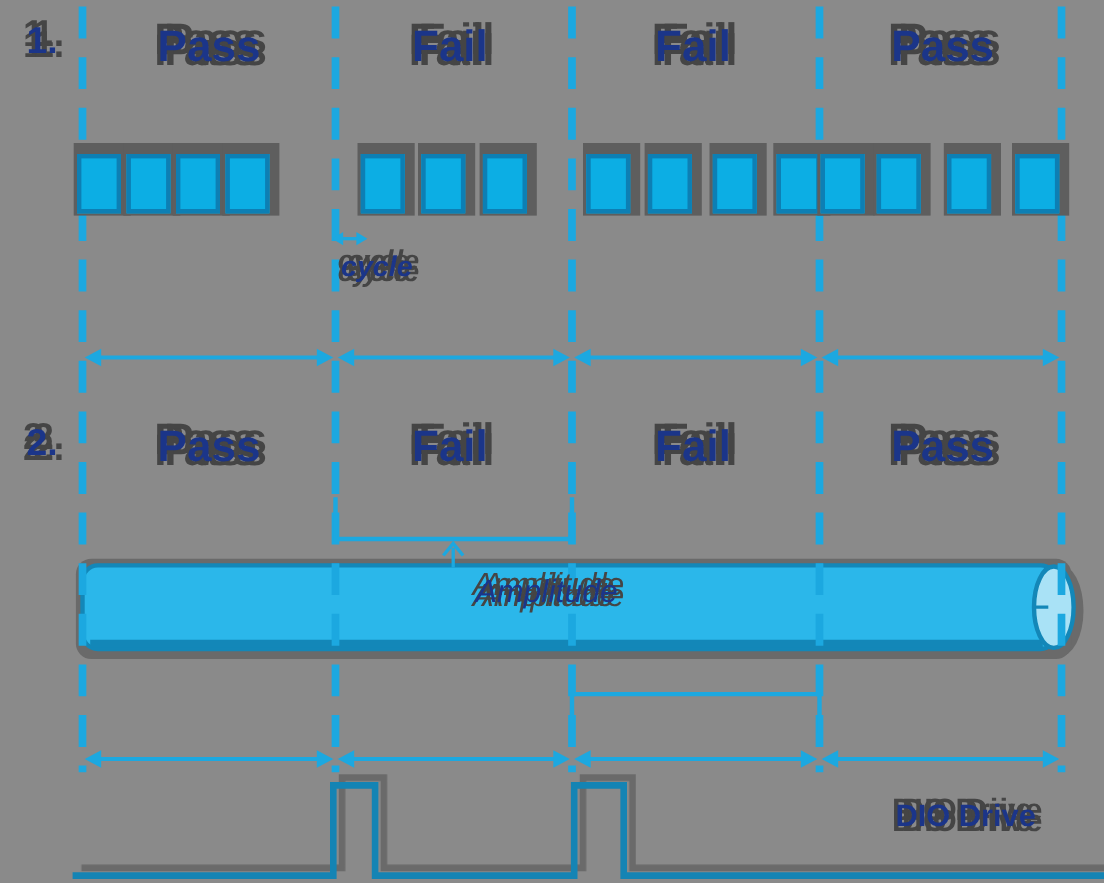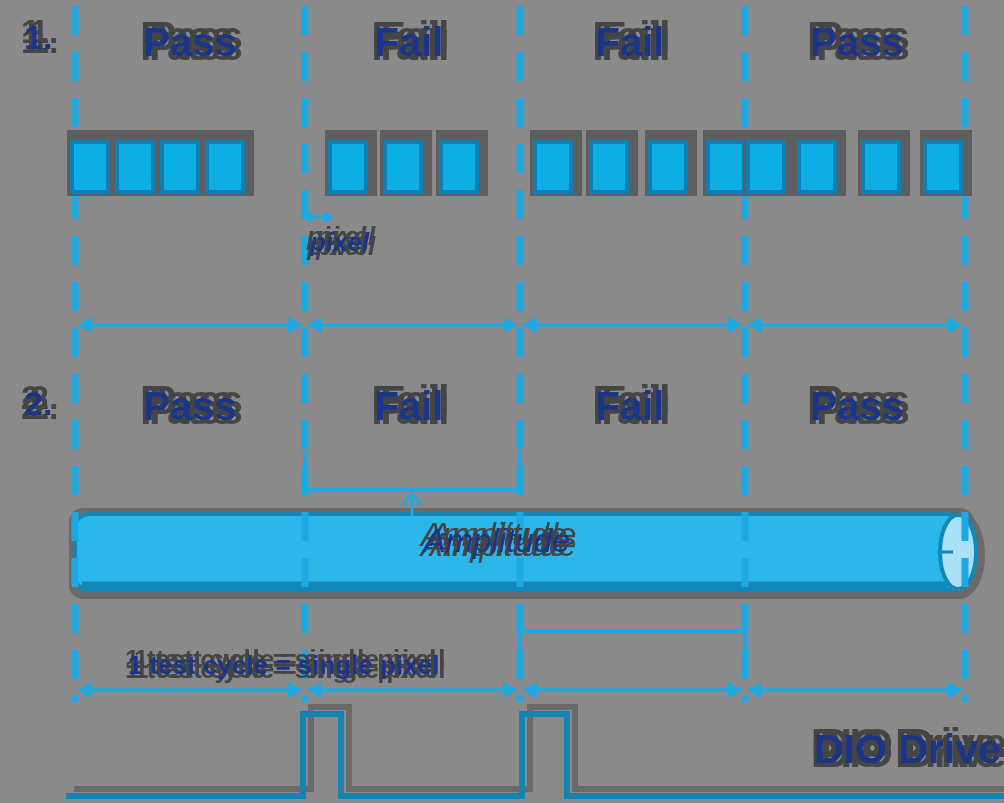--- a/index.html
+++ b/index.html
@@ -13,23 +13,23 @@
     color:#1B3589;
     text-shadow:6px -6px 0 #454545,-3px -6px 0 #454545,6px 4px 0 #454545,-3px 4px 0 #454545;
     white-space:nowrap;position:absolute;
   }
   .seclabel{font-size:40px;font-weight:bold;transform:translateX(-50%);}
   .row1{top:20px;}
   .row2{top:384px;}
   .c1{left:190px;} .c2{left:409px;} .c3{left:630px;} .c4{left:857px;}
   .idx{left:24px;font-size:34px;font-weight:bold;}
   #phase-label{left:310px;top:227px;font-size:26px;font-weight:bold;font-style:italic;}
-  #amplitude-label{left:497px;top:522px;font-size:33px;font-style:italic;transform:translateX(-50%);}
+  #amplitude-label{left:497px;top:522px;font-size:29px;font-style:italic;transform:translateX(-50%);}
   #testcycle-label{left:128px;top:650px;font-size:26px;font-weight:bold;}
-  #dio-label{left:814px;top:726px;font-size:41px;font-weight:bold;}
+  #dio-label{left:814px;top:726px;font-size:28px;font-weight:bold;}
   #pixels{position:absolute;left:0;top:0;width:100%;height:100%;pointer-events:none;}
   .pix{
     position:absolute;box-sizing:border-box;
     background:#0CAEE4;border:4px solid #0D7FB4;
     box-shadow:3px -4px 0 6px #5E5E5E;
   }
 </style>
 </head>
 <body>
 
@@ -125,17 +125,16 @@
   <div class="navy seclabel row1 c2">Fail</div>
   <div class="navy seclabel row1 c3">Fail</div>
   <div class="navy seclabel row1 c4">Pass</div>
 
   <div class="navy idx row2">2.</div>
   <div class="navy seclabel row2 c1">Pass</div>
   <div class="navy seclabel row2 c2">Fail</div>
   <div class="navy seclabel row2 c3">Fail</div>
   <div class="navy seclabel row2 c4">Pass</div>
 
-  <div id="phase-label" class="navy">pixel</div>
+  <div id="phase-label" class="navy">cycle</div>
   <div id="amplitude-label" class="navy">Amplitude</div>
-  <div id="testcycle-label" class="navy">1 test cycle = single pixel</div>
   <div id="dio-label" class="navy">DIO Drive</div>
 </div>
 
 </body></html>

